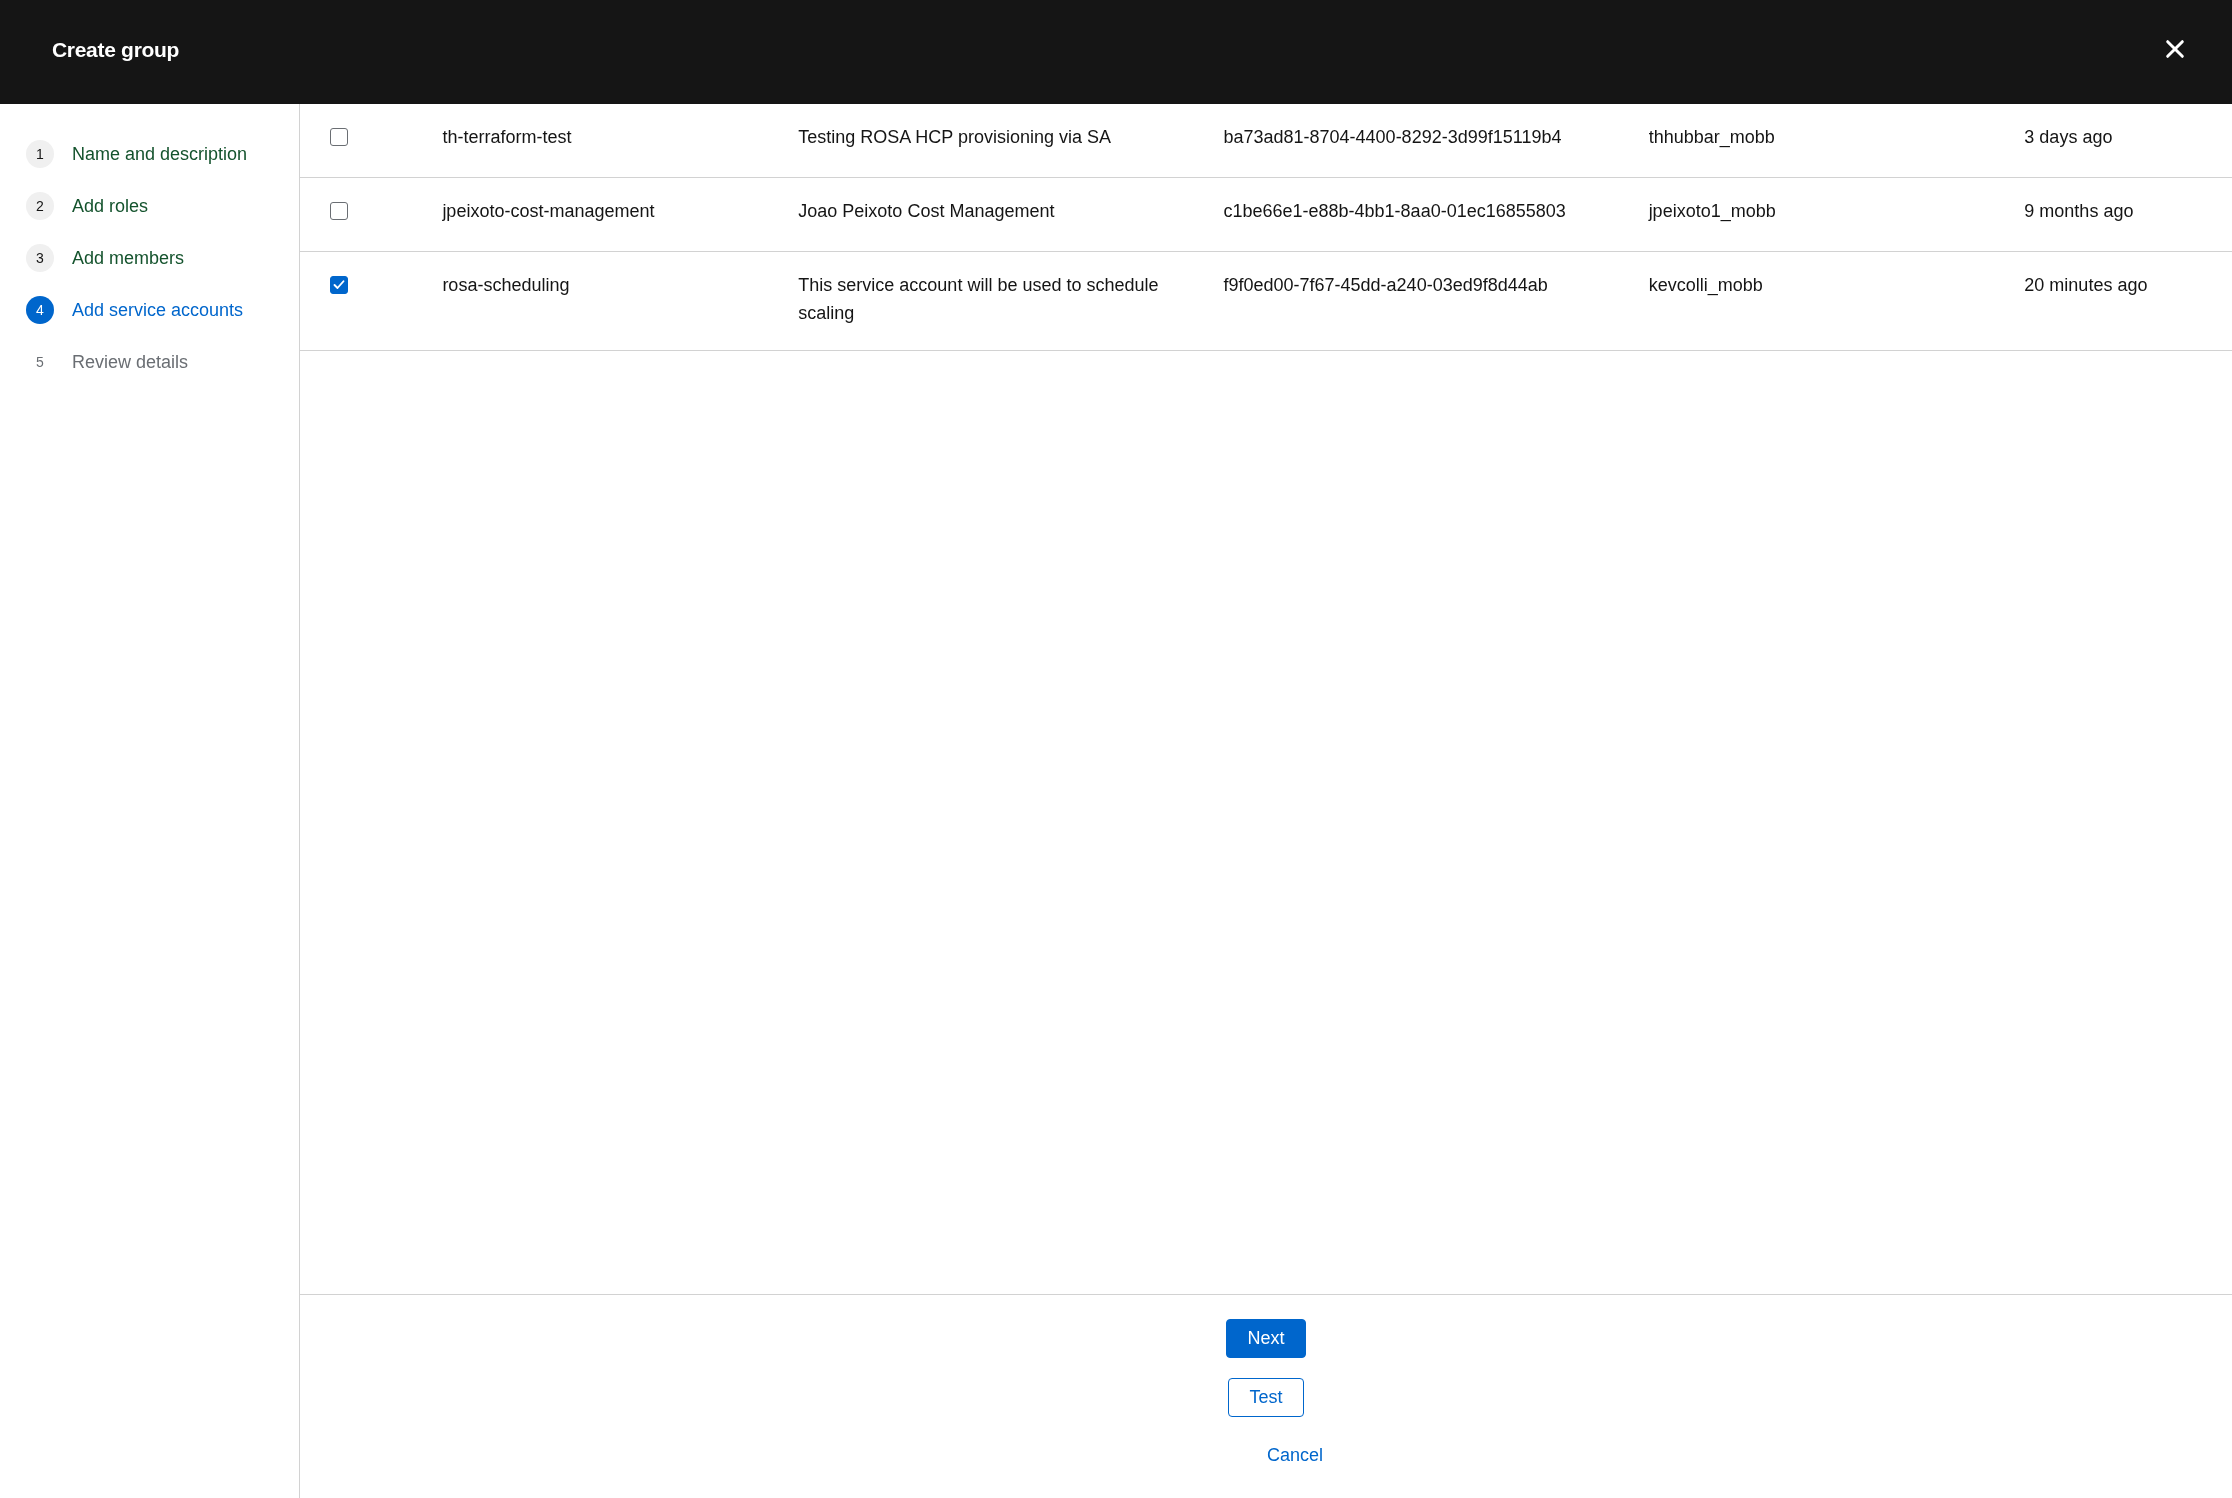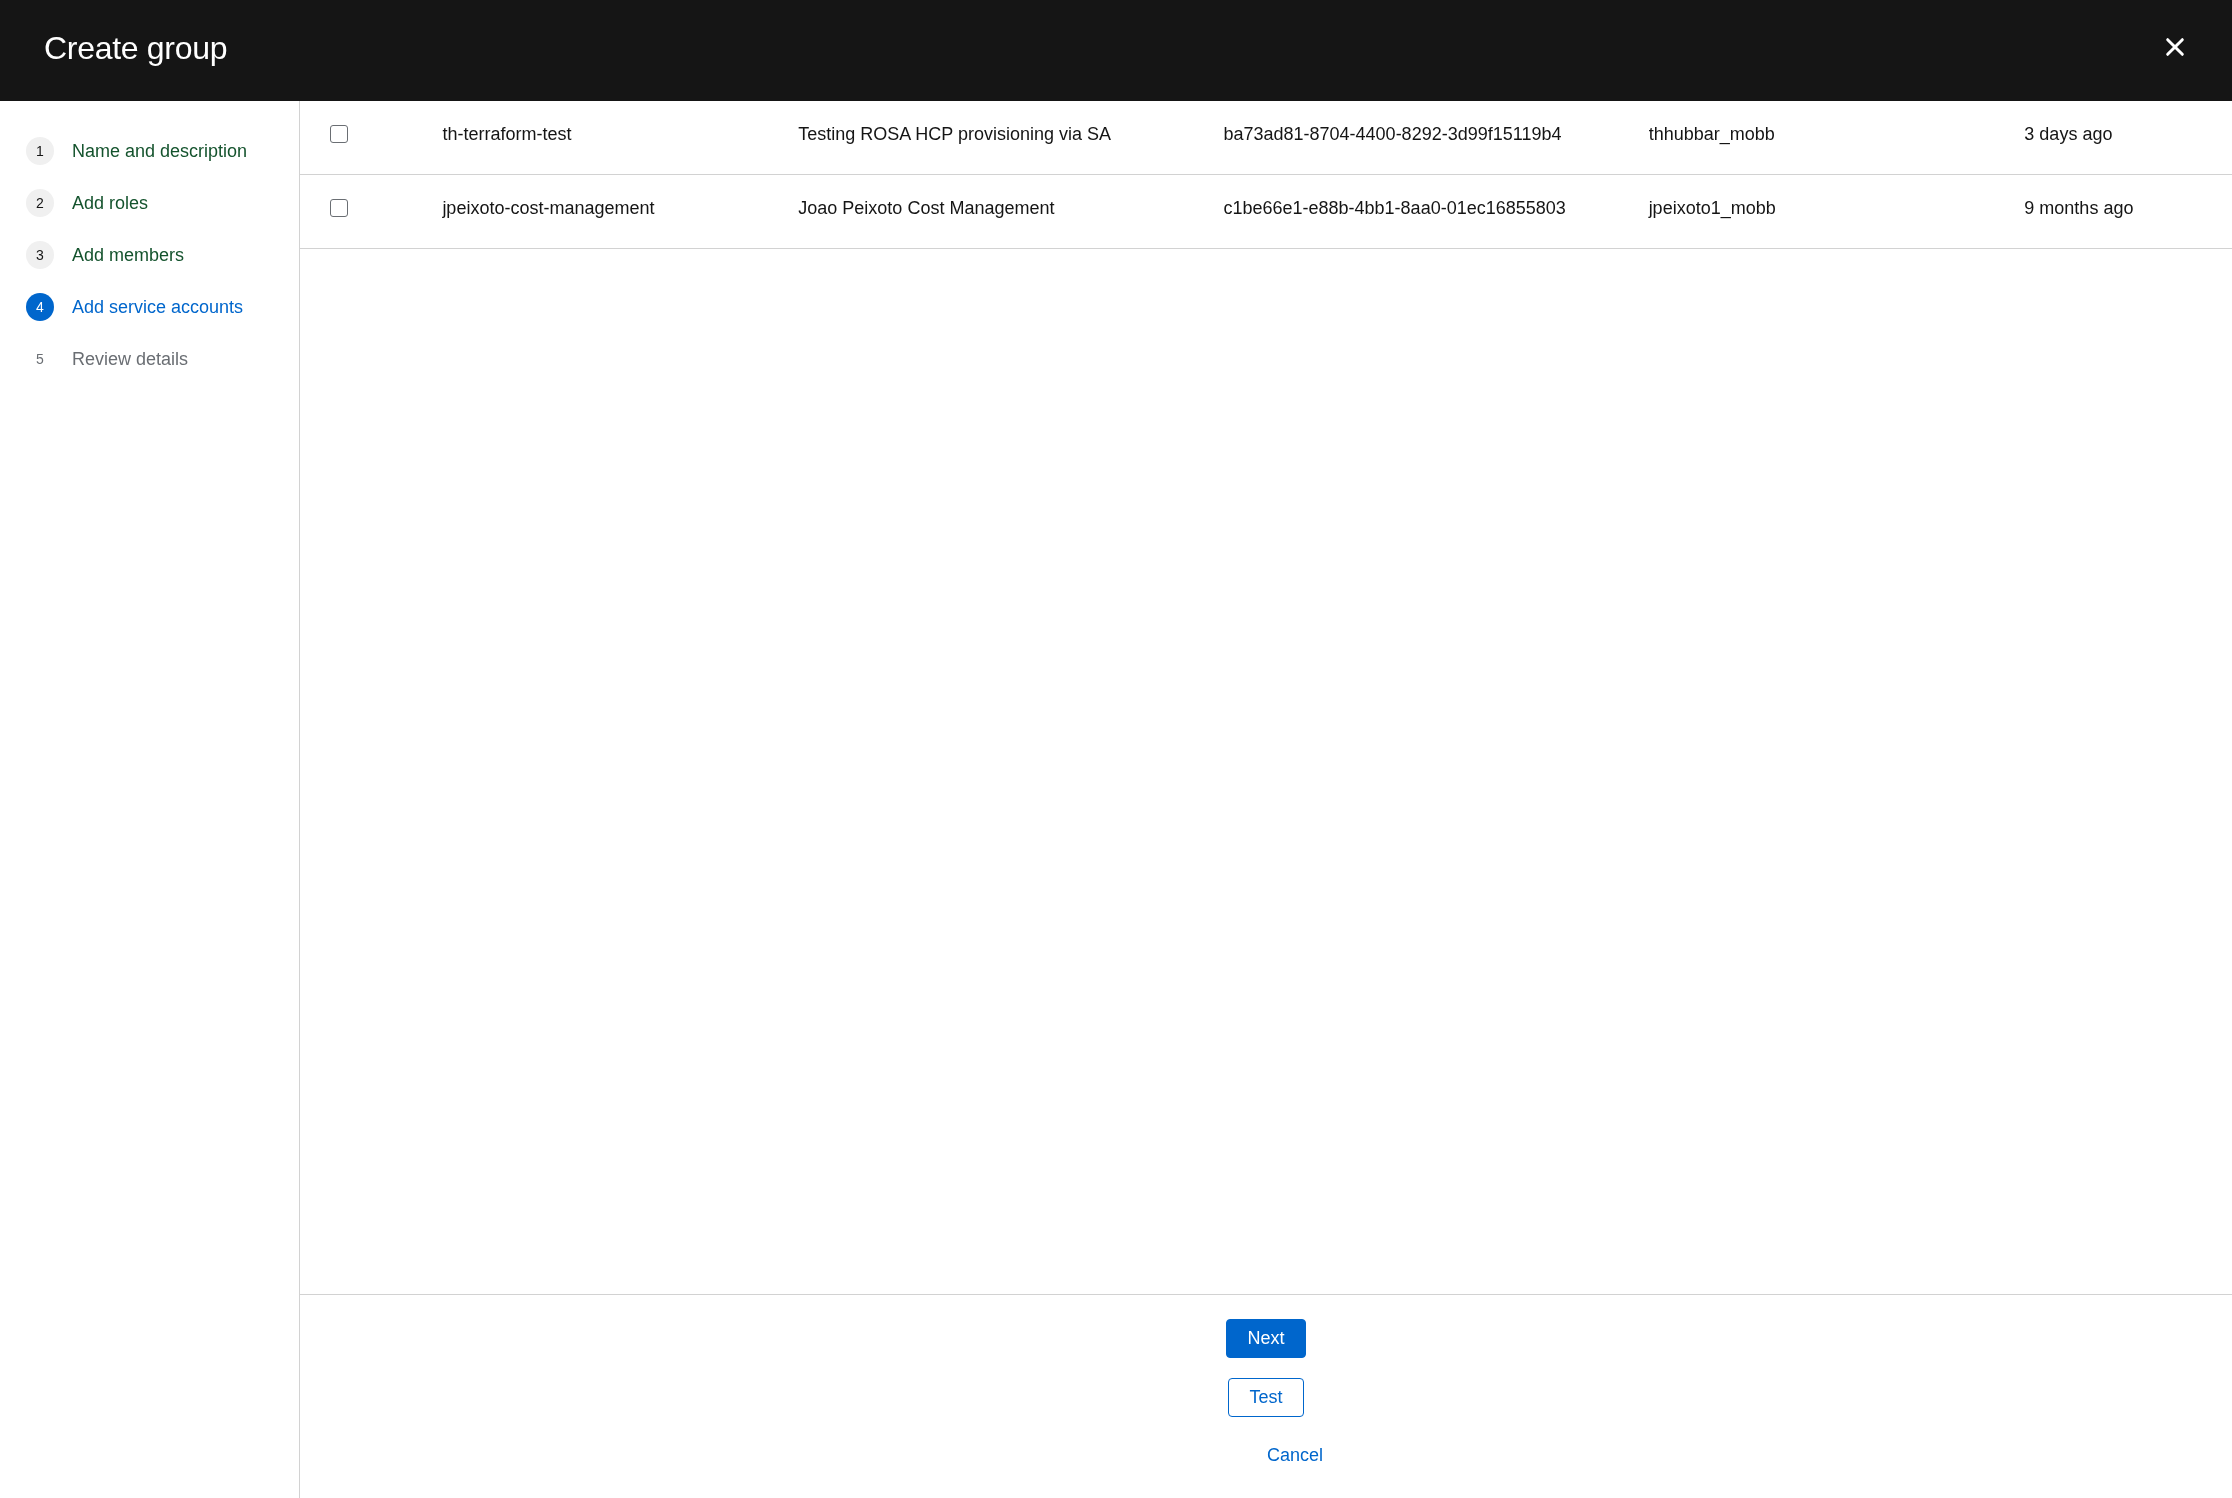--- a/index.html
+++ b/index.html
@@ -22,24 +22,24 @@
     
     .modal-header {
       background: #151515;
       color: #fff;
       padding: 26px 40px 30px 40px;
       display: flex;
       align-items: center;
       justify-content: space-between;
     }
     .modal-title {
-      font-size: 32px;
-      font-weight: 400;
+      font-size: 21px;
+      font-weight: 700;
       letter-spacing: -0.3px;
-      margin: 4px;
+      margin: 12px;
     }
     .close-btn {
       background: none;
       border: none;
       color: #fff;
       cursor: pointer;
       padding: 6px;
     }
     .close-icon {
       width: 22px;
@@ -300,20 +300,34 @@
                 </span>
               </td>
               <td class="name-cell">jpeixoto-cost-management</td>
               <td class="desc-cell">Joao Peixoto Cost Management</td>
               <td class="id-cell">c1be66e1-e88b-4bb1-8aa0-01ec16855803</td>
               <td class="owner-cell">jpeixoto1_mobb</td>
               <td class="time-cell">9 months ago</td>
             </tr>
 
 
+            <tr>
+              <td class="cb-cell">
+                <span class="chk checked">
+                  <svg viewBox="0 0 16 16">
+                      <path d="M2 8 L6 12 L14 3" stroke="#fff" stroke-width="2.5" fill="none" stroke-linecap="round" stroke-linejoin="round"></path>
+                    </svg>
+                </span>
+              </td>
+              <td class="name-cell">rosa-scheduling</td>
+              <td class="desc-cell">This service account will be used to schedule scaling</td>
+              <td class="id-cell">f9f0ed00-7f67-45dd-a240-03ed9f8d44ab</td>
+              <td class="owner-cell">kevcolli_mobb</td>
+              <td class="time-cell">20 minutes ago</td>
+            </tr>
           </tbody>
         </table>
 
 
       </div>
 
       <div class="modal-footer">
         <button class="btn btn-primary">Next</button>
         <button class="btn btn-secondary">Test</button>
         <button class="btn btn-link">Cancel</button>

